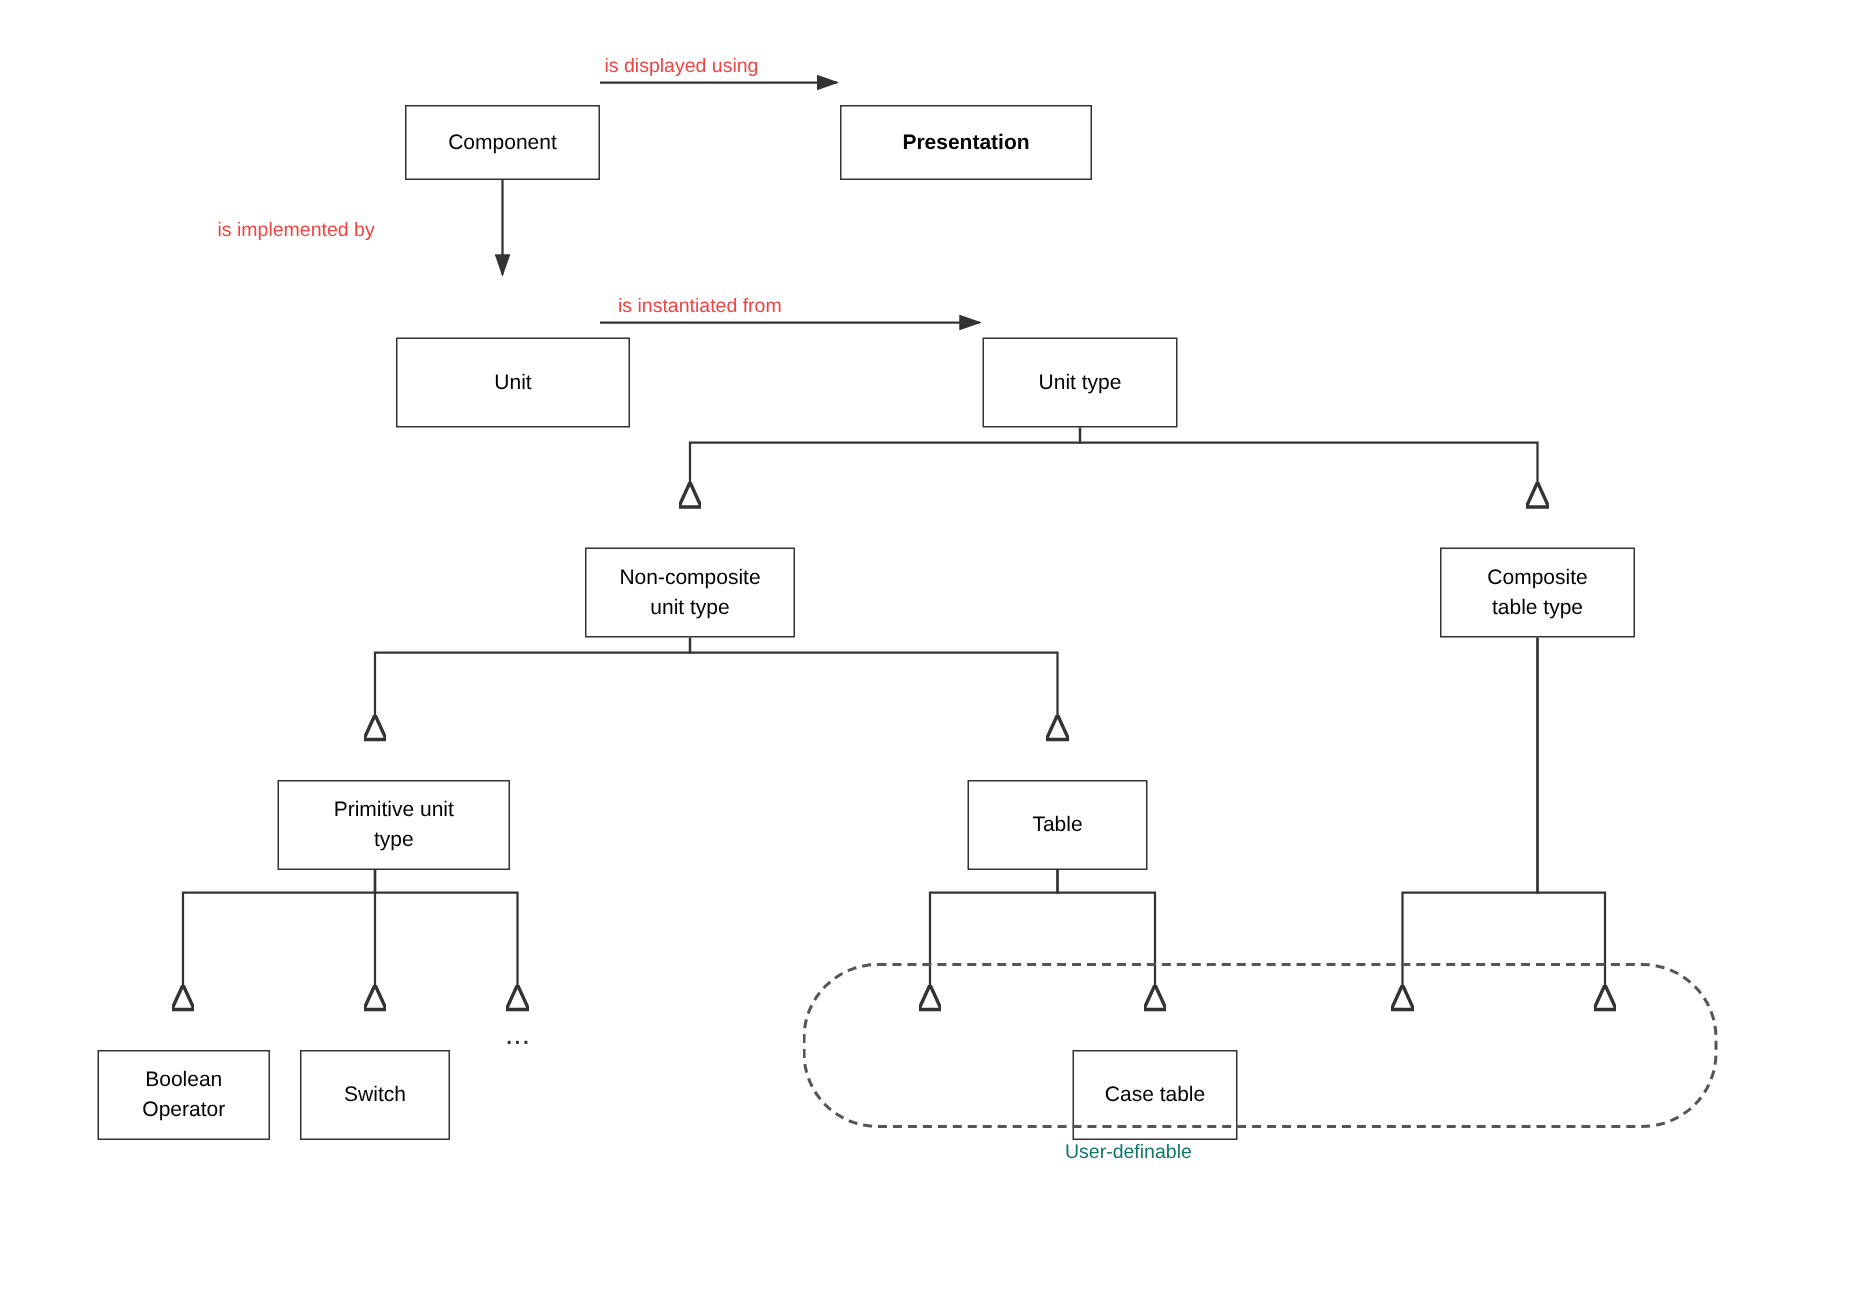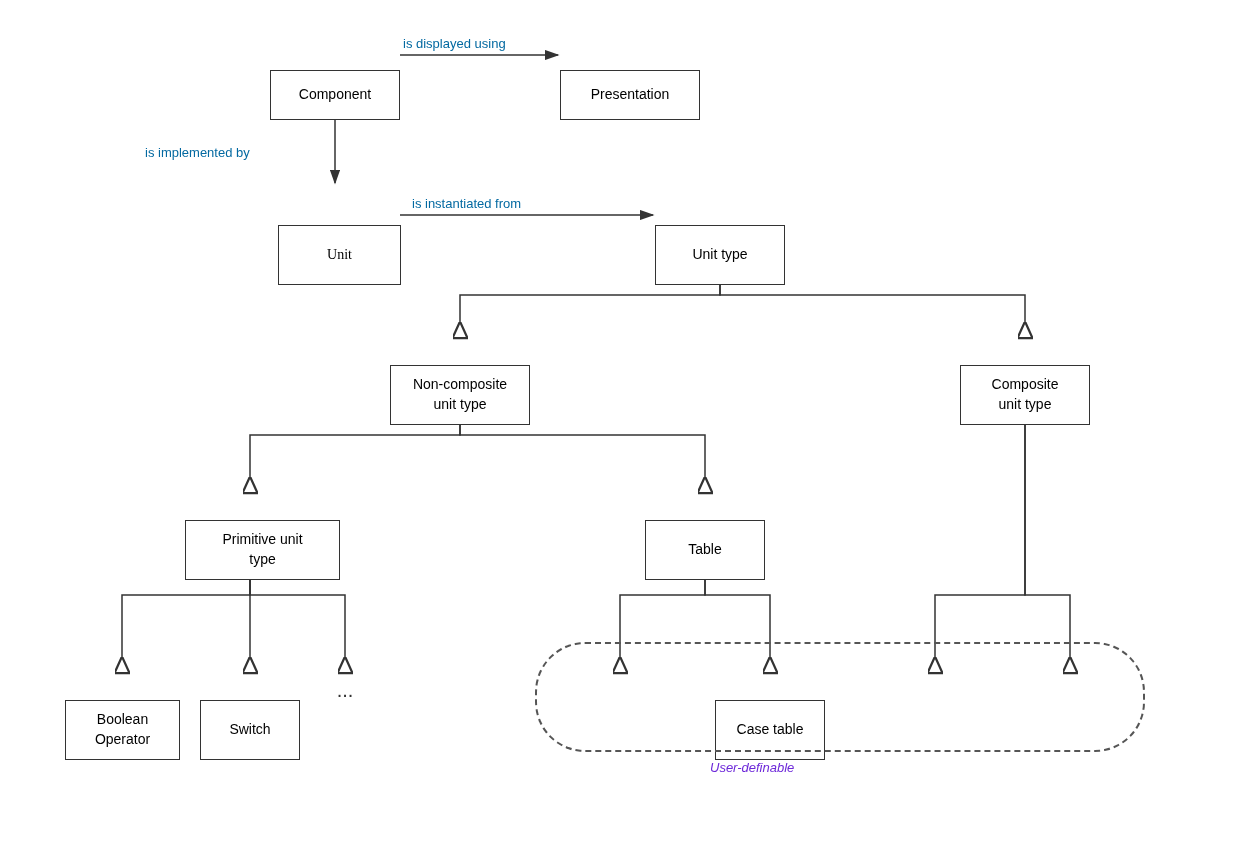--- a/index.html
+++ b/index.html
@@ -25,40 +25,39 @@
       justify-content: center;
       text-align: center;
       font-size: 14px;
       line-height: 1.4;
       padding: 6px 10px;
       margin-top: 40px;
     }
     .label {
       position: absolute;
       font-size: 13px;
-      color: #0369a1;
+      color: #ef4444;
       text-align: center;
     }
     svg#connections {
       position: absolute;
       top: 0; left: 0;
       width: 1240px;
       height: 860px;
       pointer-events: none;
     }
     .dashed-outline {
       position: absolute;
       border: 2px dashed #555;
       border-radius: 50px;
     }
     .user-definable {
       position: absolute;
-      font-style: italic;
       font-size: 13px;
-      color: #6d28d9;
+      color: #0f766e;
     }
   </style>
 </head>
 <body>
 
 <div id="diagram">
 
   <svg id="connections">
     <defs>
 
@@ -96,31 +95,31 @@
     <polyline points="705,540 705,595 770,595 770,658" fill="none" stroke="#333" stroke-width="1.5" marker-end="url(#inherit)"></polyline>
 
     <polyline points="1025,385 1025,595 935,595 935,658" fill="none" stroke="#333" stroke-width="1.5" marker-end="url(#inherit)"></polyline>
 
     <polyline points="1025,385 1025,595 1070,595 1070,658" fill="none" stroke="#333" stroke-width="1.5" marker-end="url(#inherit)"></polyline>
 
   </svg>
 
   <div class="box" style="left:270px;top:30px;width:130px;height:50px;">Component</div>
 
-  <div class="box" style="left:560px;top:30px;width:140px;height:50px;">Presentation</div>
+  <div class="box" style="left:560px;top:30px;width:168px;height:50px;font-weight:bold;">Presentation</div>
 
-  <div class="box" style="left:278px;top:185px;width:123px;height:60px;font-family:Liberation Serif, serif;">Unit</div>
+  <div class="box" style="left:264px;top:185px;width:156px;height:60px;">Unit</div>
 
   <div class="box" style="left:655px;top:185px;width:130px;height:60px;">Unit type</div>
 
   <div class="box" style="left:390px;top:325px;width:140px;height:60px;white-space:pre-line;">Non-composite
 unit type</div>
 
   <div class="box" style="left:960px;top:325px;width:130px;height:60px;white-space:pre-line;">Composite
-unit type</div>
+table type</div>
 
   <div class="box" style="left:185px;top:480px;width:155px;height:60px;white-space:pre-line;">Primitive unit
 type</div>
 
   <div class="box" style="left:645px;top:480px;width:120px;height:60px;">Table</div>
 
   <div class="box" style="left:65px;top:660px;width:115px;height:60px;white-space:pre-line;">Boolean
 Operator</div>
 
   <div class="box" style="left:200px;top:660px;width:100px;height:60px;">Switch</div>

